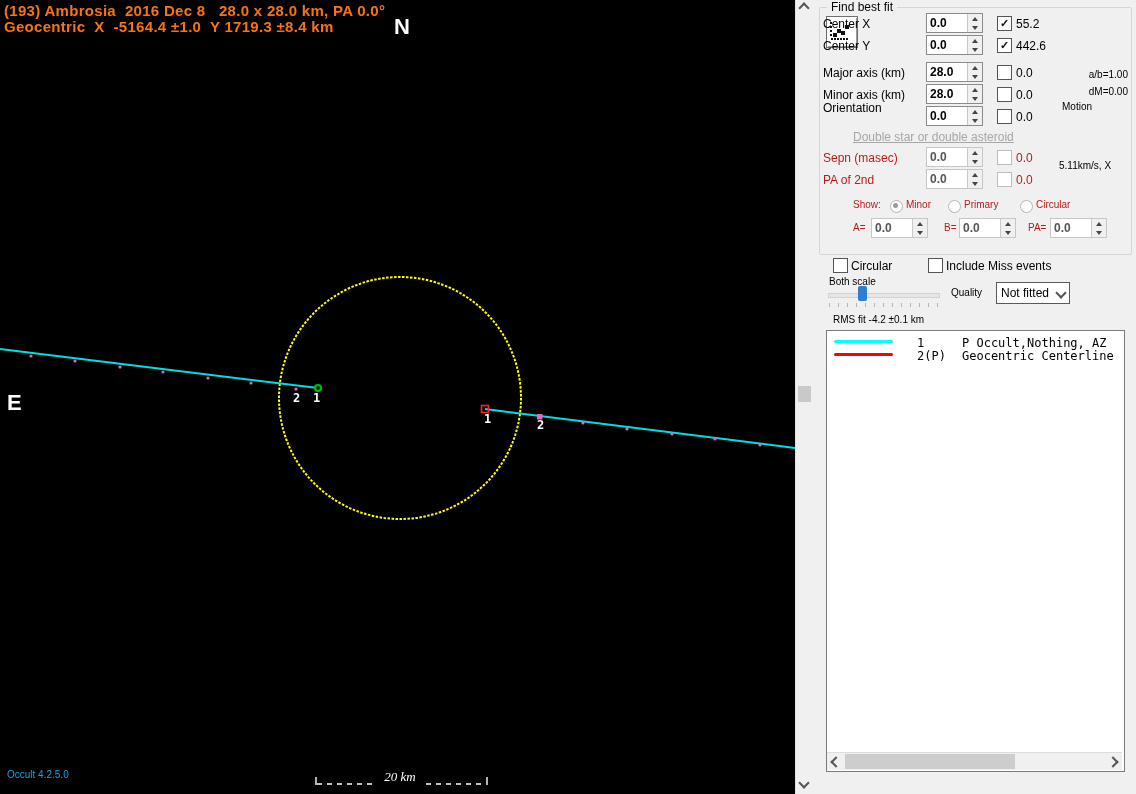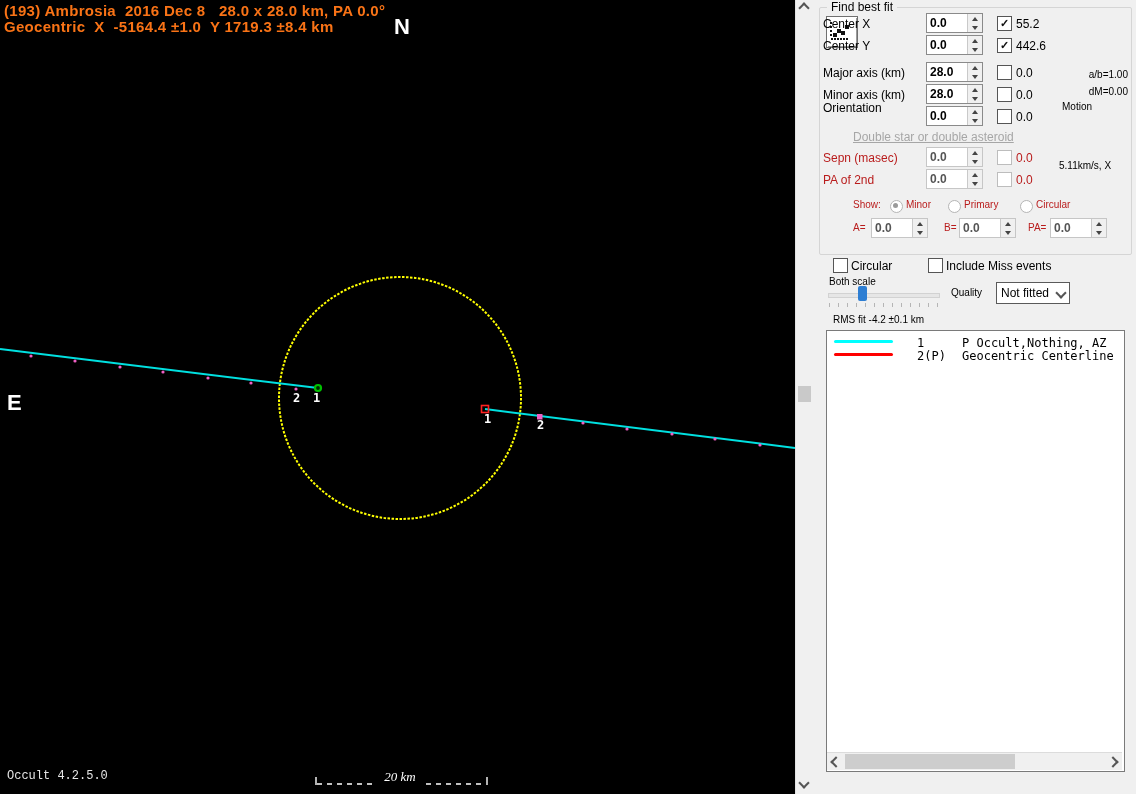--- a/index.html
+++ b/index.html
@@ -4,21 +4,21 @@
 <style>
   html,body{margin:0;padding:0;background:#888;}
   .app{position:relative;width:1136px;height:794px;background:#f0f0f0;overflow:hidden;
        font-family:"Liberation Sans",sans-serif;font-size:12px;color:#000;}
   
   .plot{position:absolute;left:0;top:0;width:795px;height:794px;background:#000;}
   .plot svg{position:absolute;left:0;top:0;}
   .ptitle{position:absolute;color:#f97316;font-weight:bold;font-size:15px;white-space:pre;letter-spacing:.3px;}
   .dirlbl{position:absolute;color:#fff;font-weight:bold;font-size:22px;}
   .mlabel{position:absolute;color:#fff;font-family:"DejaVu Sans Mono",monospace;font-weight:bold;font-size:12px;}
-  .version{position:absolute;left:7px;top:769px;color:#e5e5e5;font-family:Liberation Mono, monospace;font-size:12px;}
+  .version{position:absolute;left:7px;top:769px;color:#0ea5e9;font-family:Liberation Sans, sans-serif;font-size:10px;}
   .scaletext{position:absolute;left:370px;top:769px;width:60px;text-align:center;color:#fff;
              font-family:"Liberation Serif",serif;font-style:italic;font-size:13px;}
   
   .vscroll{position:absolute;left:795px;top:0;width:18px;height:794px;background:#f0f0f0;border-left:1px solid #e2e2e2;}
   .vthumb{position:absolute;left:2px;top:386px;width:13px;height:16px;background:#c9c9c9;}
   .chev{display:inline-block;width:6px;height:6px;border-right:2px solid #555;border-bottom:2px solid #555;}
   .chev.up{transform:rotate(-135deg);} .chev.down{transform:rotate(45deg);}
   .chev.left{transform:rotate(135deg);} .chev.right{transform:rotate(-45deg);}
   .vs-up{position:absolute;left:4px;top:4px;} .vs-dn{position:absolute;left:4px;top:779px;}
   

